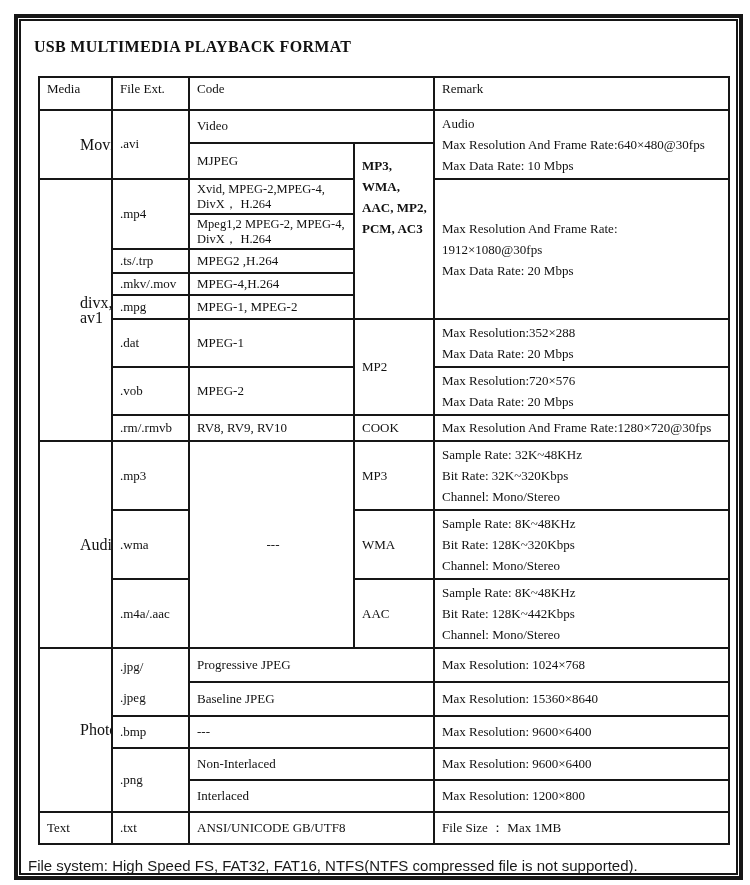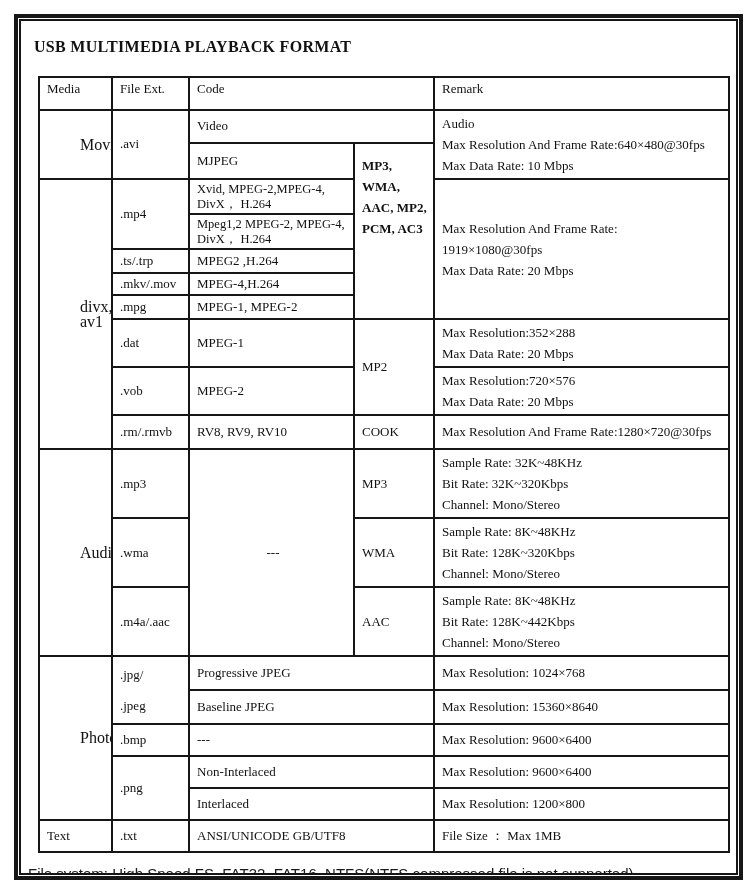--- a/index.html
+++ b/index.html
@@ -5,21 +5,21 @@
   * { box-sizing: border-box; margin: 0; padding: 0; }
   html,body { width: 750px; height: 885px; background: #fff; }
   body { position: relative; font-family: "Liberation Serif", "DejaVu Serif", serif; color: #111; }
   .frame { position: absolute; left: 14px; top: 14px; right: 7px; bottom: 5px; border: 4px solid #161616; }
   .inner { position: absolute; inset: 1px; border: 2px solid #161616; padding: 17px 8px 0 6px; overflow: hidden; }
   .title { font-size: 16px; font-weight: bold; letter-spacing: 0.3px; margin-left: 7px; }
   table { border-collapse: collapse; table-layout: fixed; width: 690px; margin: 20px 0 0 11px; }
   td { border: 2px solid #161616; font-size: 13px; vertical-align: middle; padding: 2px 4px 2px 7px; overflow: hidden; line-height: 1.25; }
   tr.h25{height:33px} tr.h33{height:33px} tr.h32{height:32px} tr.h35{height:35px}
   tr.h31{height:31px} tr.h24{height:24px} tr.h22{height:22px} tr.h40{height:40px}
-  tr.h44{height:44px} tr.h26{height:34px} tr.h66{height:66px} tr.h67{height:67px}
+  tr.h44{height:44px} tr.h26{height:26px} tr.h66{height:66px} tr.h67{height:67px}
   td.hdr { vertical-align: top; padding-top: 3px; }
   td.big { font-size: 16px; padding-left: 40px; }
   td.rm div { line-height: 21px; }
   td.tight { font-size: 12.5px; } td.tight div { line-height: 14.5px; }
   td.stack { vertical-align: top; padding-top: 11px; font-weight: bold; } td.stack div { line-height: 21px; }
   td.jpgcell div { line-height: 31px; }
   td.ctr { text-align: center; }
   td.lbl2 div { line-height: 15px; }
   .footer { margin: 8px 0 0 1px; font-family: "Liberation Sans", "DejaVu Sans", sans-serif; font-size: 15px; color: #1a1a1a; }
   .footer p { line-height: 25px; white-space: nowrap; }
@@ -76,21 +76,21 @@
           <div>divx,</div>
           <div>av1</div>
         </td>
         <td rowspan="2">.mp4</td>
         <td class="tight">
           <div>Xvid, MPEG-2,MPEG-4,</div>
           <div>DivX， H.264</div>
         </td>
         <td class="rm" rowspan="5">
           <div>Max Resolution And Frame Rate:</div>
-          <div>1919×1080@30fps</div>
+          <div>1912×1080@30fps</div>
           <div>Max Data Rate: 20 Mbps</div>
         </td>
       </tr>
 
       <tr class="h31">
         <td class="tight">
           <div>Mpeg1,2 MPEG-2, MPEG-4,</div>
           <div>DivX， H.264</div>
         </td>
       </tr>

